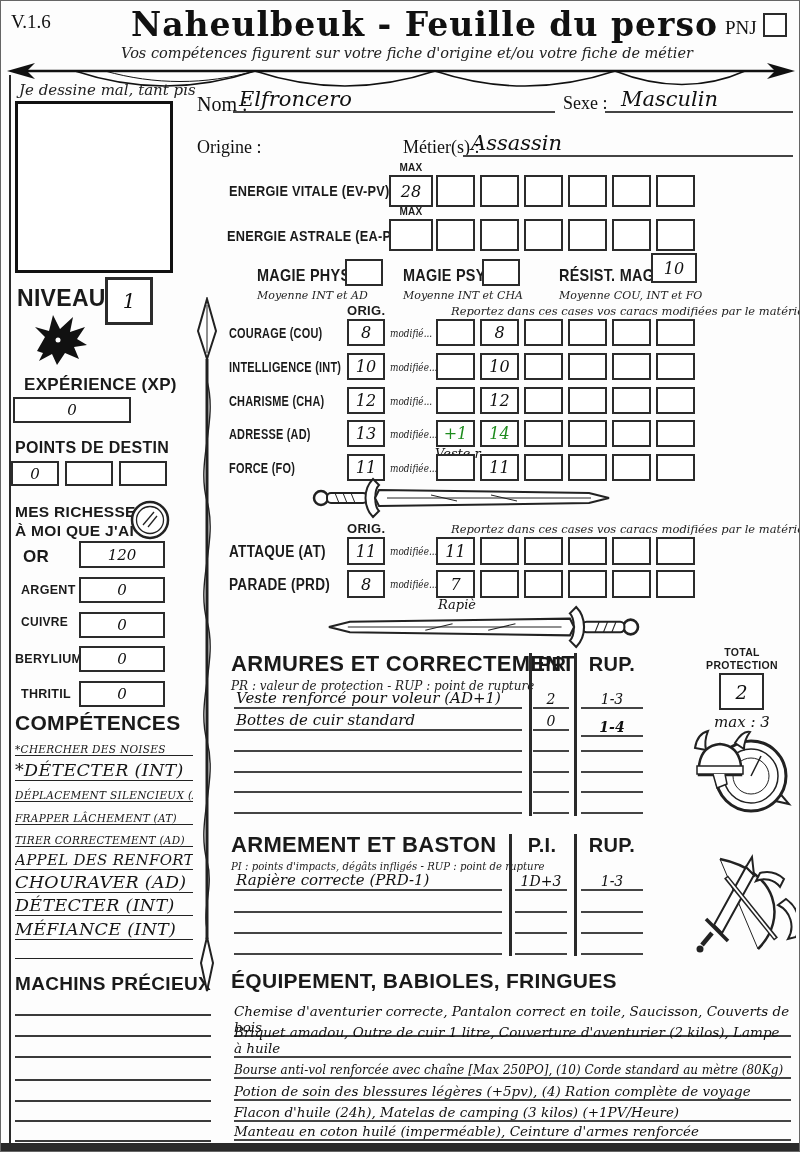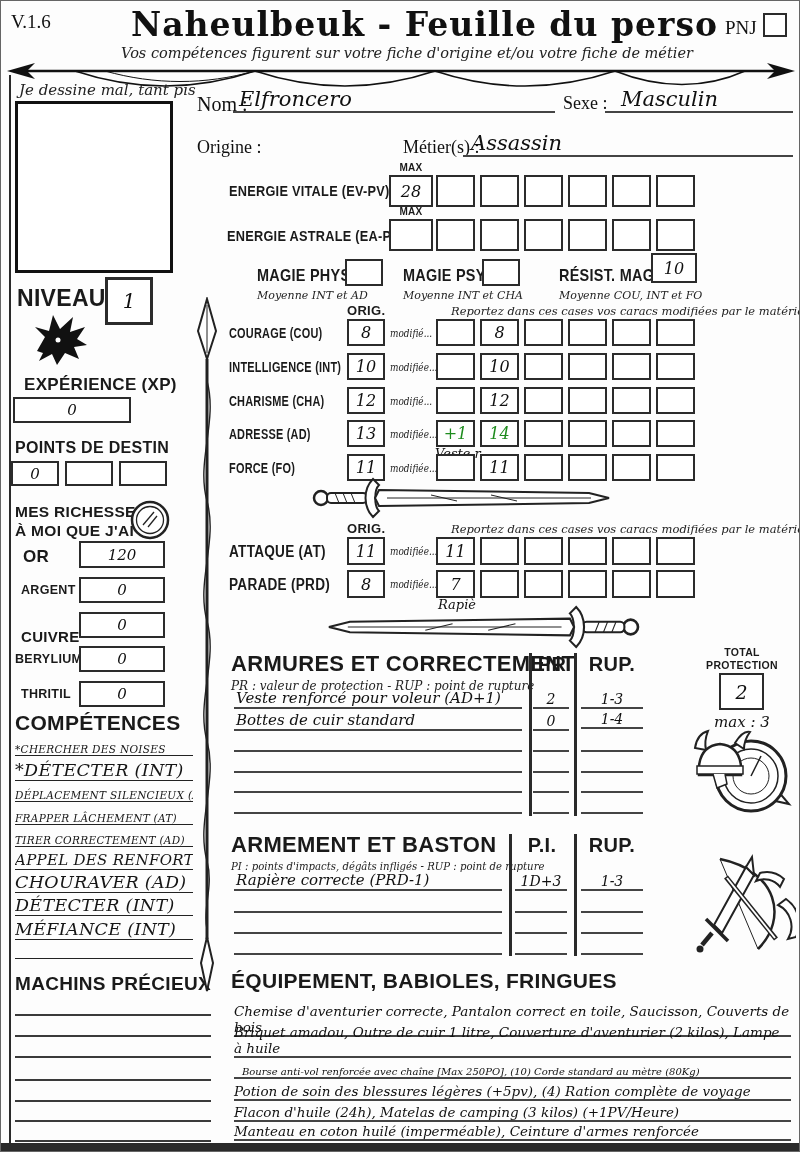--- a/index.html
+++ b/index.html
@@ -91,21 +91,21 @@
   </svg>
 
   <span class="pos print" style="left:22px;top:546px;font-size:17px;">OR</span>
   <div class="bx" style="left:78px;top:540px;width:86px;height:27px;">
       <span class="hw" style="font-size:15px;">120</span>
     </div>
   <span class="pos print" style="left:20px;top:582px;font-size:12.5px;">ARGENT</span>
   <div class="bx" style="left:78px;top:576px;width:86px;height:26px;">
       <span class="hw" style="font-size:15px;">0</span>
     </div>
-  <span class="pos print" style="left:20px;top:627px;font-size:15px;">CUIVRE</span>
+  <span class="pos print" style="left:20px;top:614px;font-size:12px;">CUIVRE</span>
   <div class="bx" style="left:78px;top:611px;width:86px;height:26px;">
       <span class="hw" style="font-size:15px;">0</span>
     </div>
   <span class="pos print" style="left:14px;top:651px;font-size:12.5px;">BERYLIUM</span>
   <div class="bx" style="left:78px;top:645px;width:86px;height:26px;">
       <span class="hw" style="font-size:15px;">0</span>
     </div>
   <span class="pos print" style="left:20px;top:686px;font-size:12.5px;">THRITIL</span>
   <div class="bx" style="left:78px;top:680px;width:86px;height:26px;">
       <span class="hw" style="font-size:15px;">0</span>
@@ -428,21 +428,21 @@
   <div class="fieldline center" style="left:580px;top:686px;width:62px;height:22px;">
       <span class="hw" style="font-size:14px;">1-3</span>
     </div>
 
   <div class="fieldline" style="left:233px;top:708px;width:288px;height:22px;">
       <span class="hw" style="font-size:15px;padding-left:2px;">Bottes de cuir standard</span>
     </div>
   <div class="fieldline center" style="left:532px;top:708px;width:36px;height:22px;">
       <span class="hw" style="font-size:14px;">0</span>
     </div>
-  <div class="fieldline center" style="left:580px;top:708px;width:62px;height:20px;">
+  <div class="fieldline center" style="left:580px;top:708px;width:62px;height:28px;font-weight:bold;">
       <span class="hw" style="font-size:14px;">1-4</span>
     </div>
 
   <div class="fieldline" style="left:233px;top:729px;width:288px;height:22px;">
       <span class="hw" style="font-size:15px;"></span>
     </div>
   <div class="fieldline center" style="left:532px;top:729px;width:36px;height:22px;">
       <span class="hw" style="font-size:14px;"></span>
     </div>
   <div class="fieldline center" style="left:580px;top:729px;width:62px;height:22px;">
@@ -563,21 +563,21 @@
   </svg>
 
   <span class="pos print" style="left:230px;top:968px;font-size:21px;">ÉQUIPEMENT, BABIOLES, FRINGUES</span>
   <div class="fieldline" style="left:233px;top:1016px;width:557px;height:20px;">
       <span class="hw" style="font-size:13.5px;">Chemise d'aventurier correcte, Pantalon correct en toile, Saucisson, Couverts de bois</span>
     </div>
   <div class="fieldline" style="left:233px;top:1037px;width:557px;height:20px;">
       <span class="hw" style="font-size:13.5px;">Briquet amadou, Outre de cuir 1 litre, Couverture d'aventurier (2 kilos), Lampe à huile</span>
     </div>
   <div class="fieldline" style="left:233px;top:1058px;width:557px;height:20px;">
-      <span class="hw" style="font-size:10px;margin-left:8px;">Bourse anti-vol renforcée avec chaîne [Max 250PO], (10) Corde standard au mètre (80Kg)</span>
+      <span class="hw" style="font-size:12px;">Bourse anti-vol renforcée avec chaîne [Max 250PO], (10) Corde standard au mètre (80Kg)</span>
     </div>
   <div class="fieldline" style="left:233px;top:1080px;width:557px;height:20px;">
       <span class="hw" style="font-size:13.5px;">Potion de soin des blessures légères (+5pv), (4) Ration complète de voyage</span>
     </div>
   <div class="fieldline" style="left:233px;top:1101px;width:557px;height:20px;">
       <span class="hw" style="font-size:13.5px;">Flacon d'huile (24h), Matelas de camping (3 kilos) (+1PV/Heure)</span>
     </div>
   <div class="fieldline" style="left:233px;top:1120px;width:557px;height:20px;">
       <span class="hw" style="font-size:13.5px;">Manteau en coton huilé (imperméable), Ceinture d'armes renforcée</span>
     </div>

